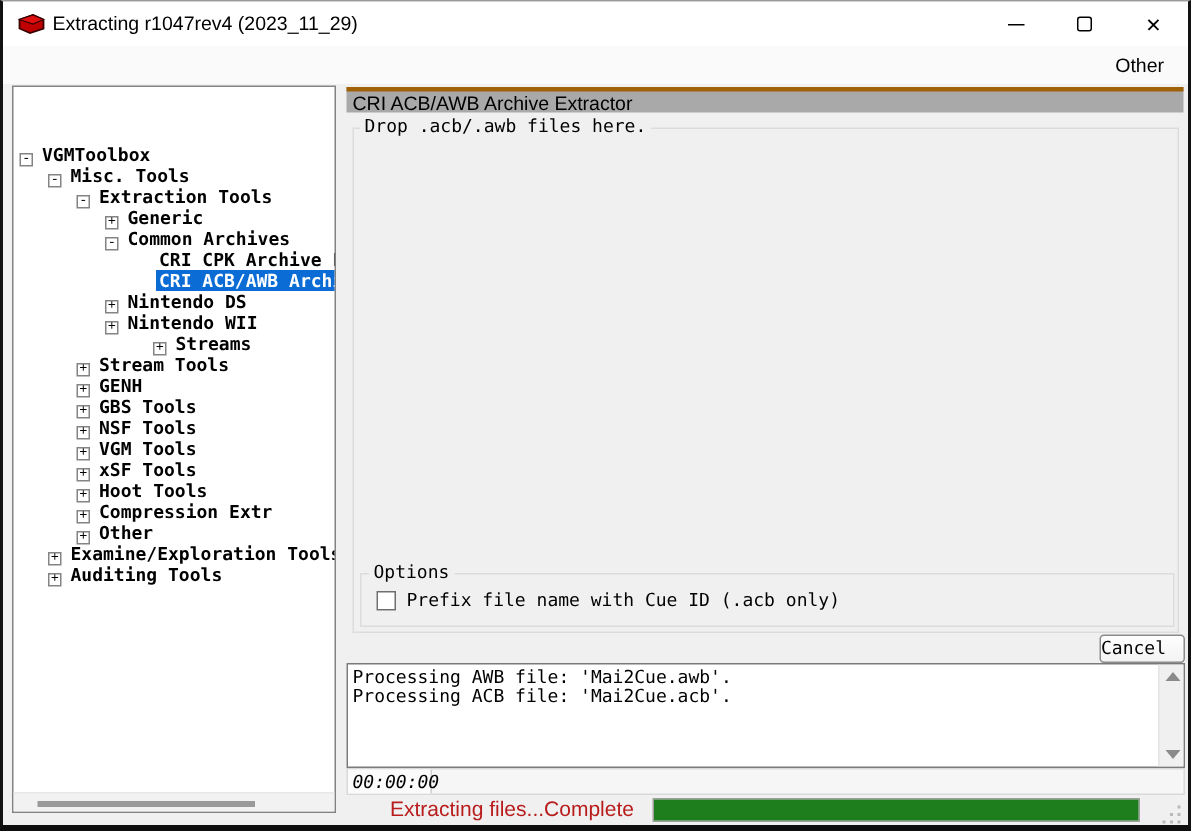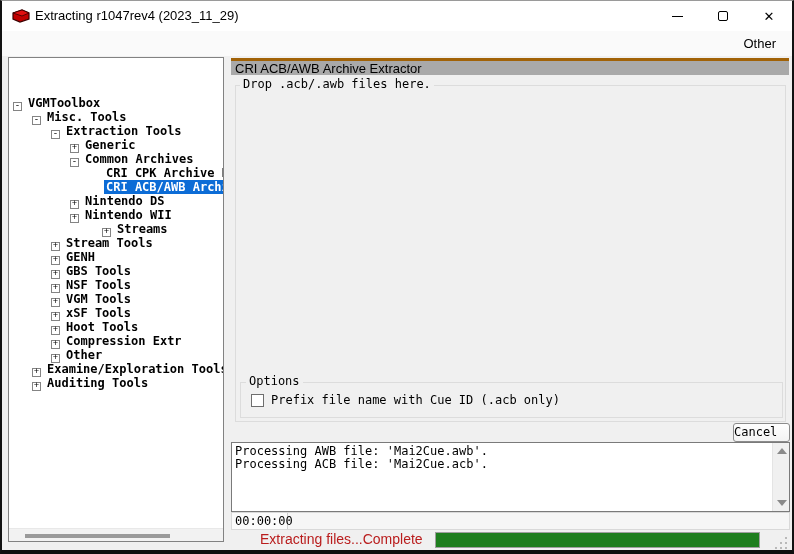--- a/index.html
+++ b/index.html
@@ -75,21 +75,21 @@
   }
 
   .logbox { position:absolute; left:229px; top:441px; width:559px; height:70px; background:#fff; border:1px solid #7a7a7a; overflow:hidden; }
   .log-lines { position:absolute; left:3px; top:2px; right:20px; font-size:12px; line-height:13px; color:#000; white-space:pre; }
   .vscroll { position:absolute; right:0; top:0; width:17px; height:100%; background:#f0f0f0; border-left:1px solid #e4e4e4; }
   .arr { position:absolute; left:4px; width:0; height:0; border-left:5px solid transparent; border-right:5px solid transparent; }
   .arr-up   { top:5px; border-bottom:6px solid #8a8a8a; }
   .arr-down { bottom:5px; border-top:6px solid #8a8a8a; }
 
   .timebar { position:absolute; left:229px; top:511px; width:559px; height:18px; background:#f6f6f6; border:1px solid #d9d9d9; }
-  .time-cell { position:absolute; left:0; top:0; width:56px; height:16px; border-right:1px solid #cfcfcf; background:#fbfbfb; font-size:12px; line-height:16px; padding-left:3px; color:#000; }
+  .time-cell { position:absolute; left:0; top:0; width:56px; height:16px; border-right:1px solid #cfcfcf; background:#fbfbfb; font-size:12px; line-height:16px; padding-left:3px; color:#000;font-style:italic; }
 
   .progress-label { position:absolute; left:258px; top:529px; height:19px; line-height:19px; font-size:14px; color:#b91c1c; }
   .progress-track { position:absolute; left:433px; top:531px; width:325px; height:16px; border:1px solid #9f9f9f; background:#efefef; }
   .progress-fill { height:100%; width:0%; }
 
   .resize-grip { position:absolute; right:5px; bottom:1px; width:14px; height:13px; }
   .resize-grip i {
     position:absolute; width:2px; height:2px; background:#b9b9b9; display:block;
   }
 </style>

